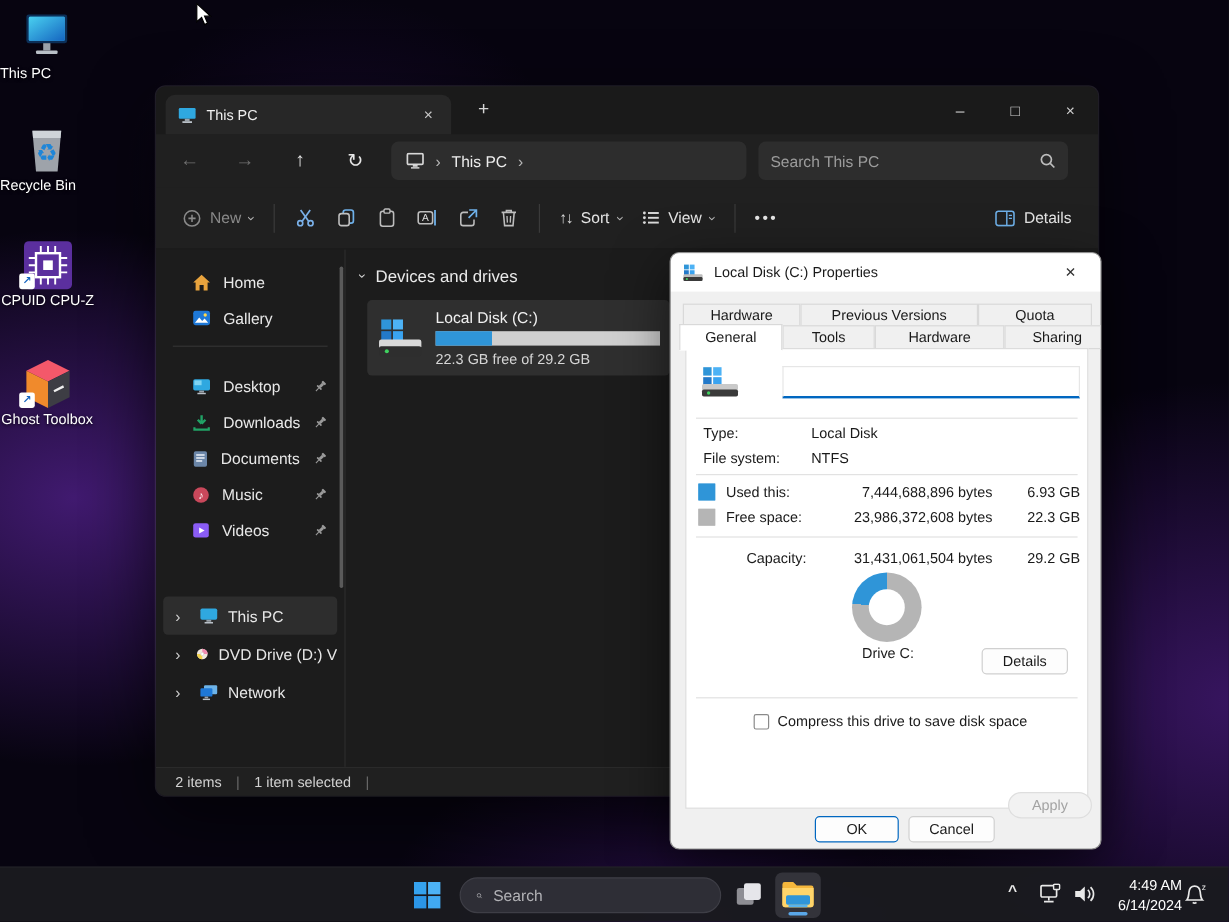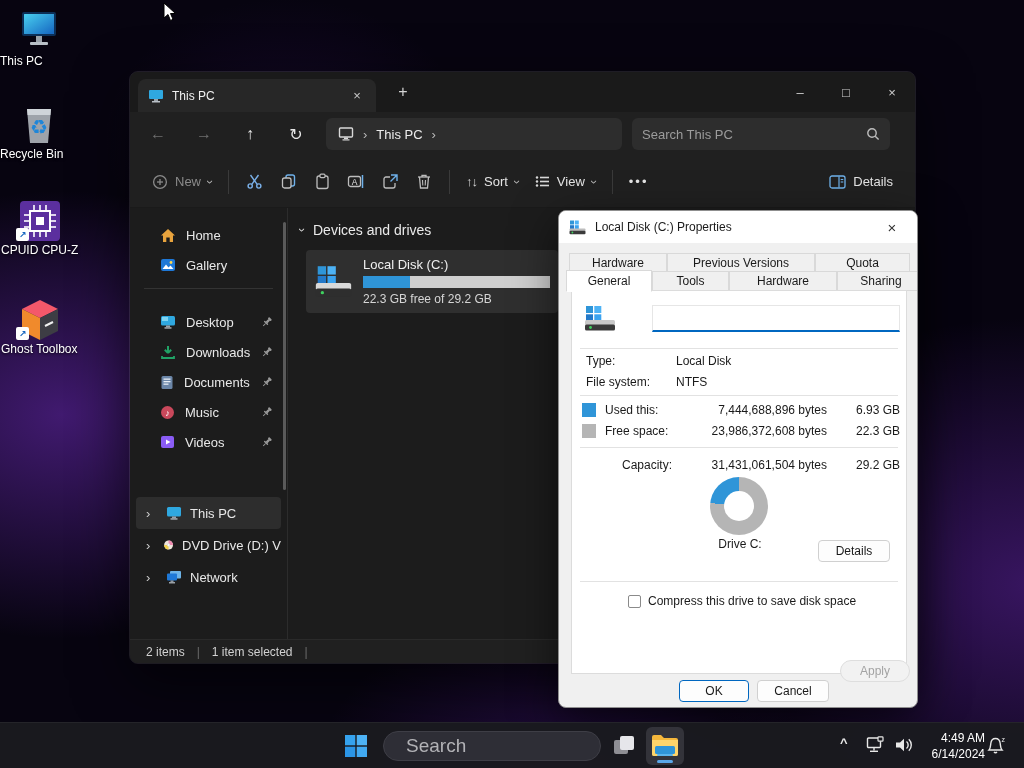--- a/index.html
+++ b/index.html
@@ -128,21 +128,21 @@
   #btn-ok { left:120px; top:469px; width:70px; height:22px; border:1px solid #0067c0; }
   #btn-cancel { left:198px; top:469px; width:72px; height:22px; }
   #btn-apply { left:281px; top:449px; width:70px; height:22px; color:#a3a3a3; background:#f2f2f2; border-color:#dedede;border-radius:11px; }
 
   
   #taskbar { position:absolute; left:0; bottom:0; width:1024px; height:46px; background:rgba(26,26,31,.97);
     border-top:1px solid rgba(255,255,255,.05); z-index:10; }
   #startbtn { position:absolute; left:343px; top:10px; width:26px; height:26px; display:flex; align-items:center; justify-content:center; }
   #tb-search { position:absolute; left:383px; top:8px; width:218px; height:30px; background:#2e2e36;
     border:1px solid #3e3e46; border-radius:15px; display:flex; align-items:center; gap:9px; padding:0 13px; }
-  #tb-search input { flex:1; background:transparent; border:none; outline:none; color:#fef9c3; font-size:19px;
+  #tb-search input { flex:1; background:transparent; border:none; outline:none; color:#fef9c3; font-size:13px;
     font-family:"Liberation Sans","DejaVu Sans",sans-serif; }
   #tb-search input::placeholder { color:#b2b2b6; }
   #taskview { position:absolute; left:612px; top:11px; }
   #tb-explorer { position:absolute; left:646px; top:4px; width:38px; height:38px; background:#33333a;
     border-radius:6px; display:flex; align-items:center; justify-content:center; }
   #tb-explorer .indicator { position:absolute; bottom:2px; left:11px; width:16px; height:3px; background:#5aa7e8; border-radius:2px; }
   .trayicon { position:absolute; top:13px; color:#eaeaea; }
   #tray-chevron { left:840px; top:12px; font-size:13px; font-weight:bold; color:#e8e8e8; }
   #tray-clock { position:absolute; right:39px; top:7px; text-align:right; font-size:12px; line-height:16px; color:#fff; }
 </style>

